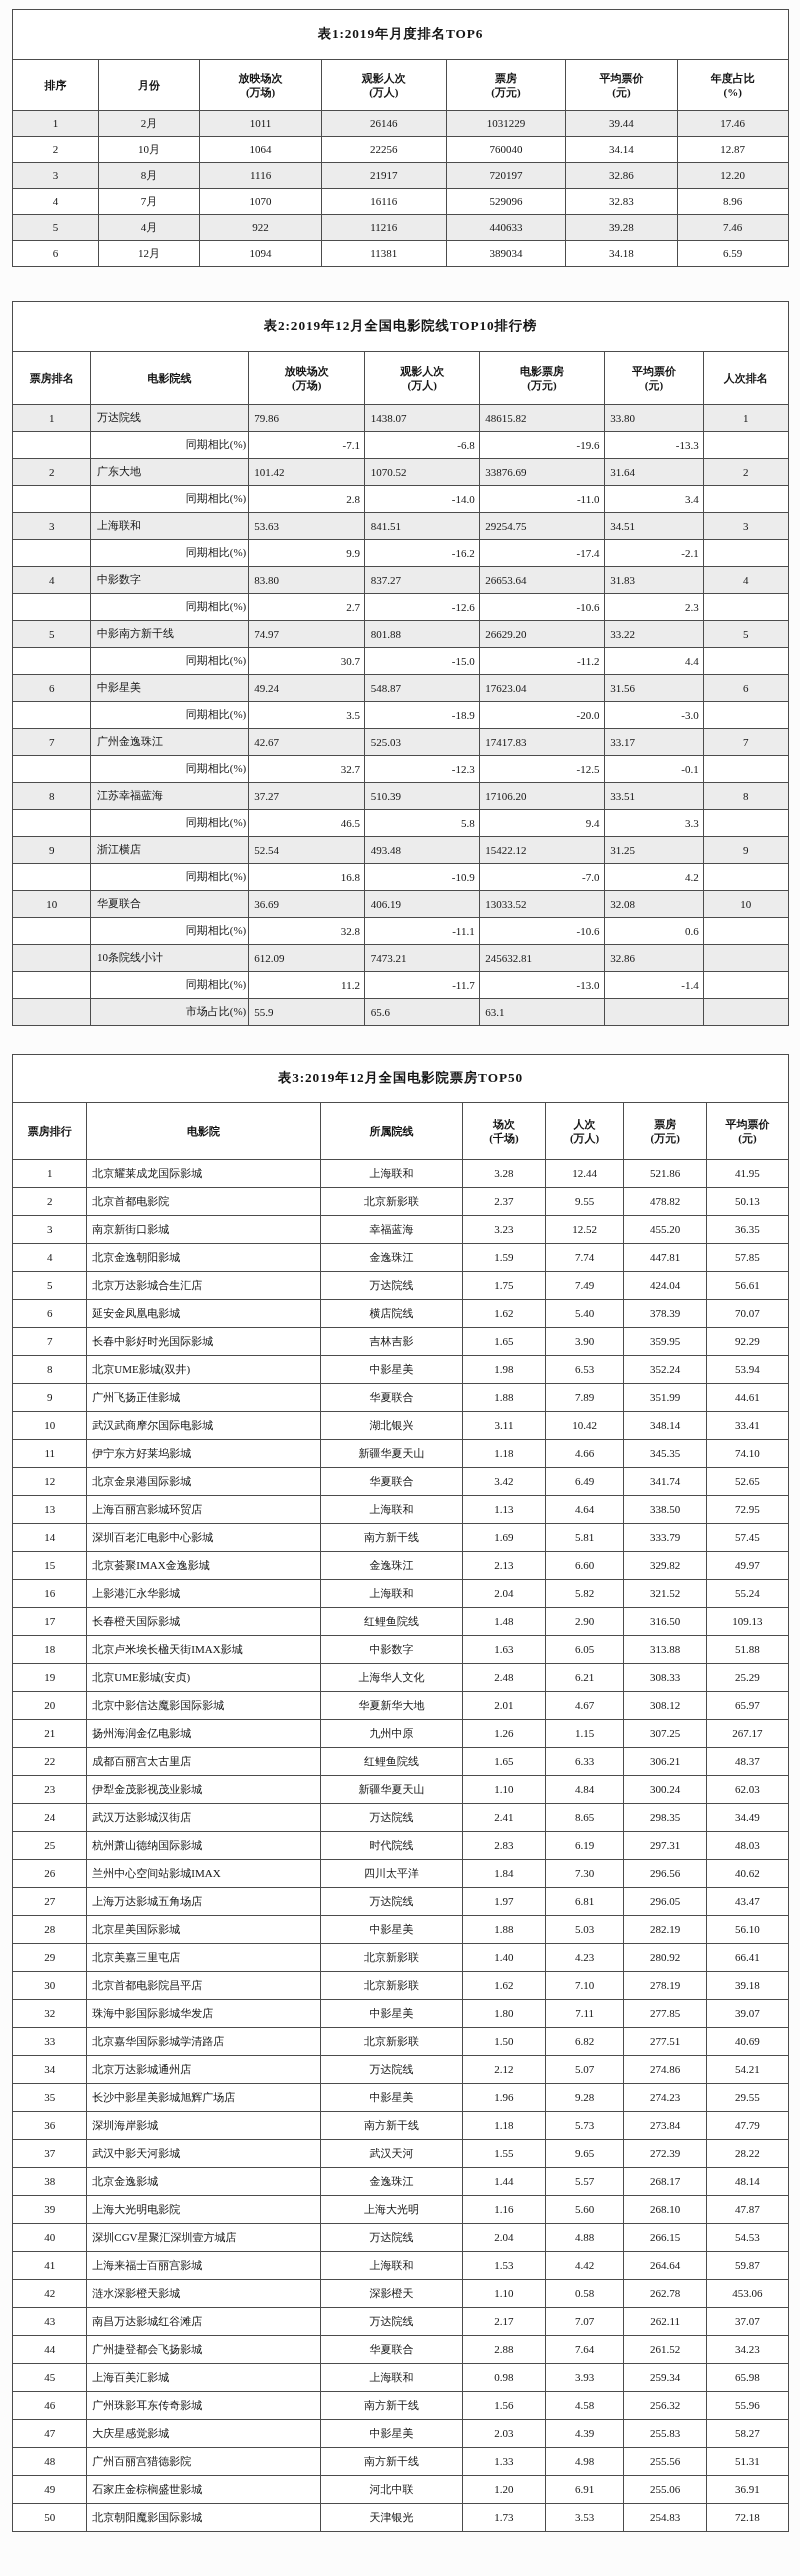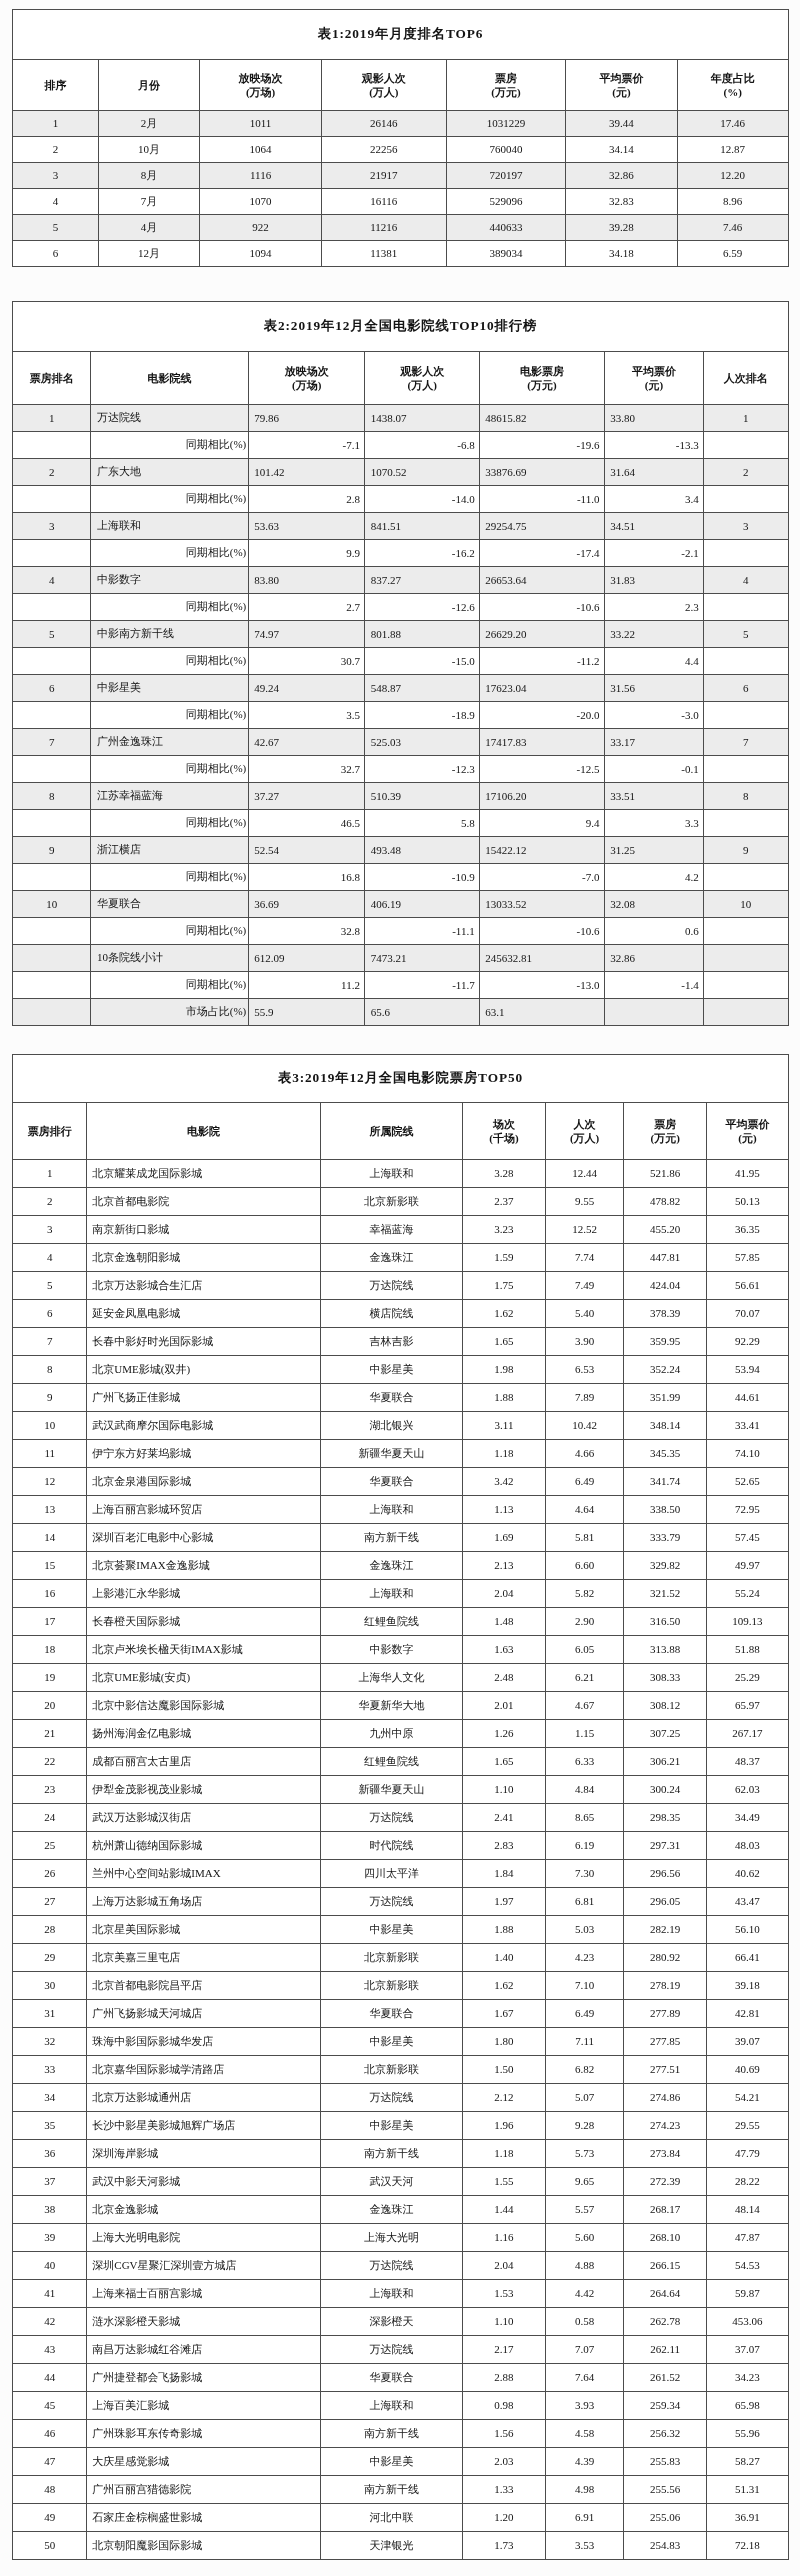--- a/index.html
+++ b/index.html
@@ -689,29 +689,20 @@
         <tr>
           <td>30</td>
           <td>北京首都电影院昌平店</td>
           <td>北京新影联</td>
           <td>1.62</td>
           <td>7.10</td>
           <td>278.19</td>
           <td>39.18</td>
         </tr>
         <tr>
-          <td>31</td>
-          <td>广州飞扬影城天河城店</td>
-          <td>华夏联合</td>
-          <td>1.67</td>
-          <td>6.49</td>
-          <td>277.89</td>
-          <td>42.81</td>
-        </tr>
-        <tr>
           <td>32</td>
           <td>珠海中影国际影城华发店</td>
           <td>中影星美</td>
           <td>1.80</td>
           <td>7.11</td>
           <td>277.85</td>
           <td>39.07</td>
         </tr>
         <tr>
           <td>33</td>

